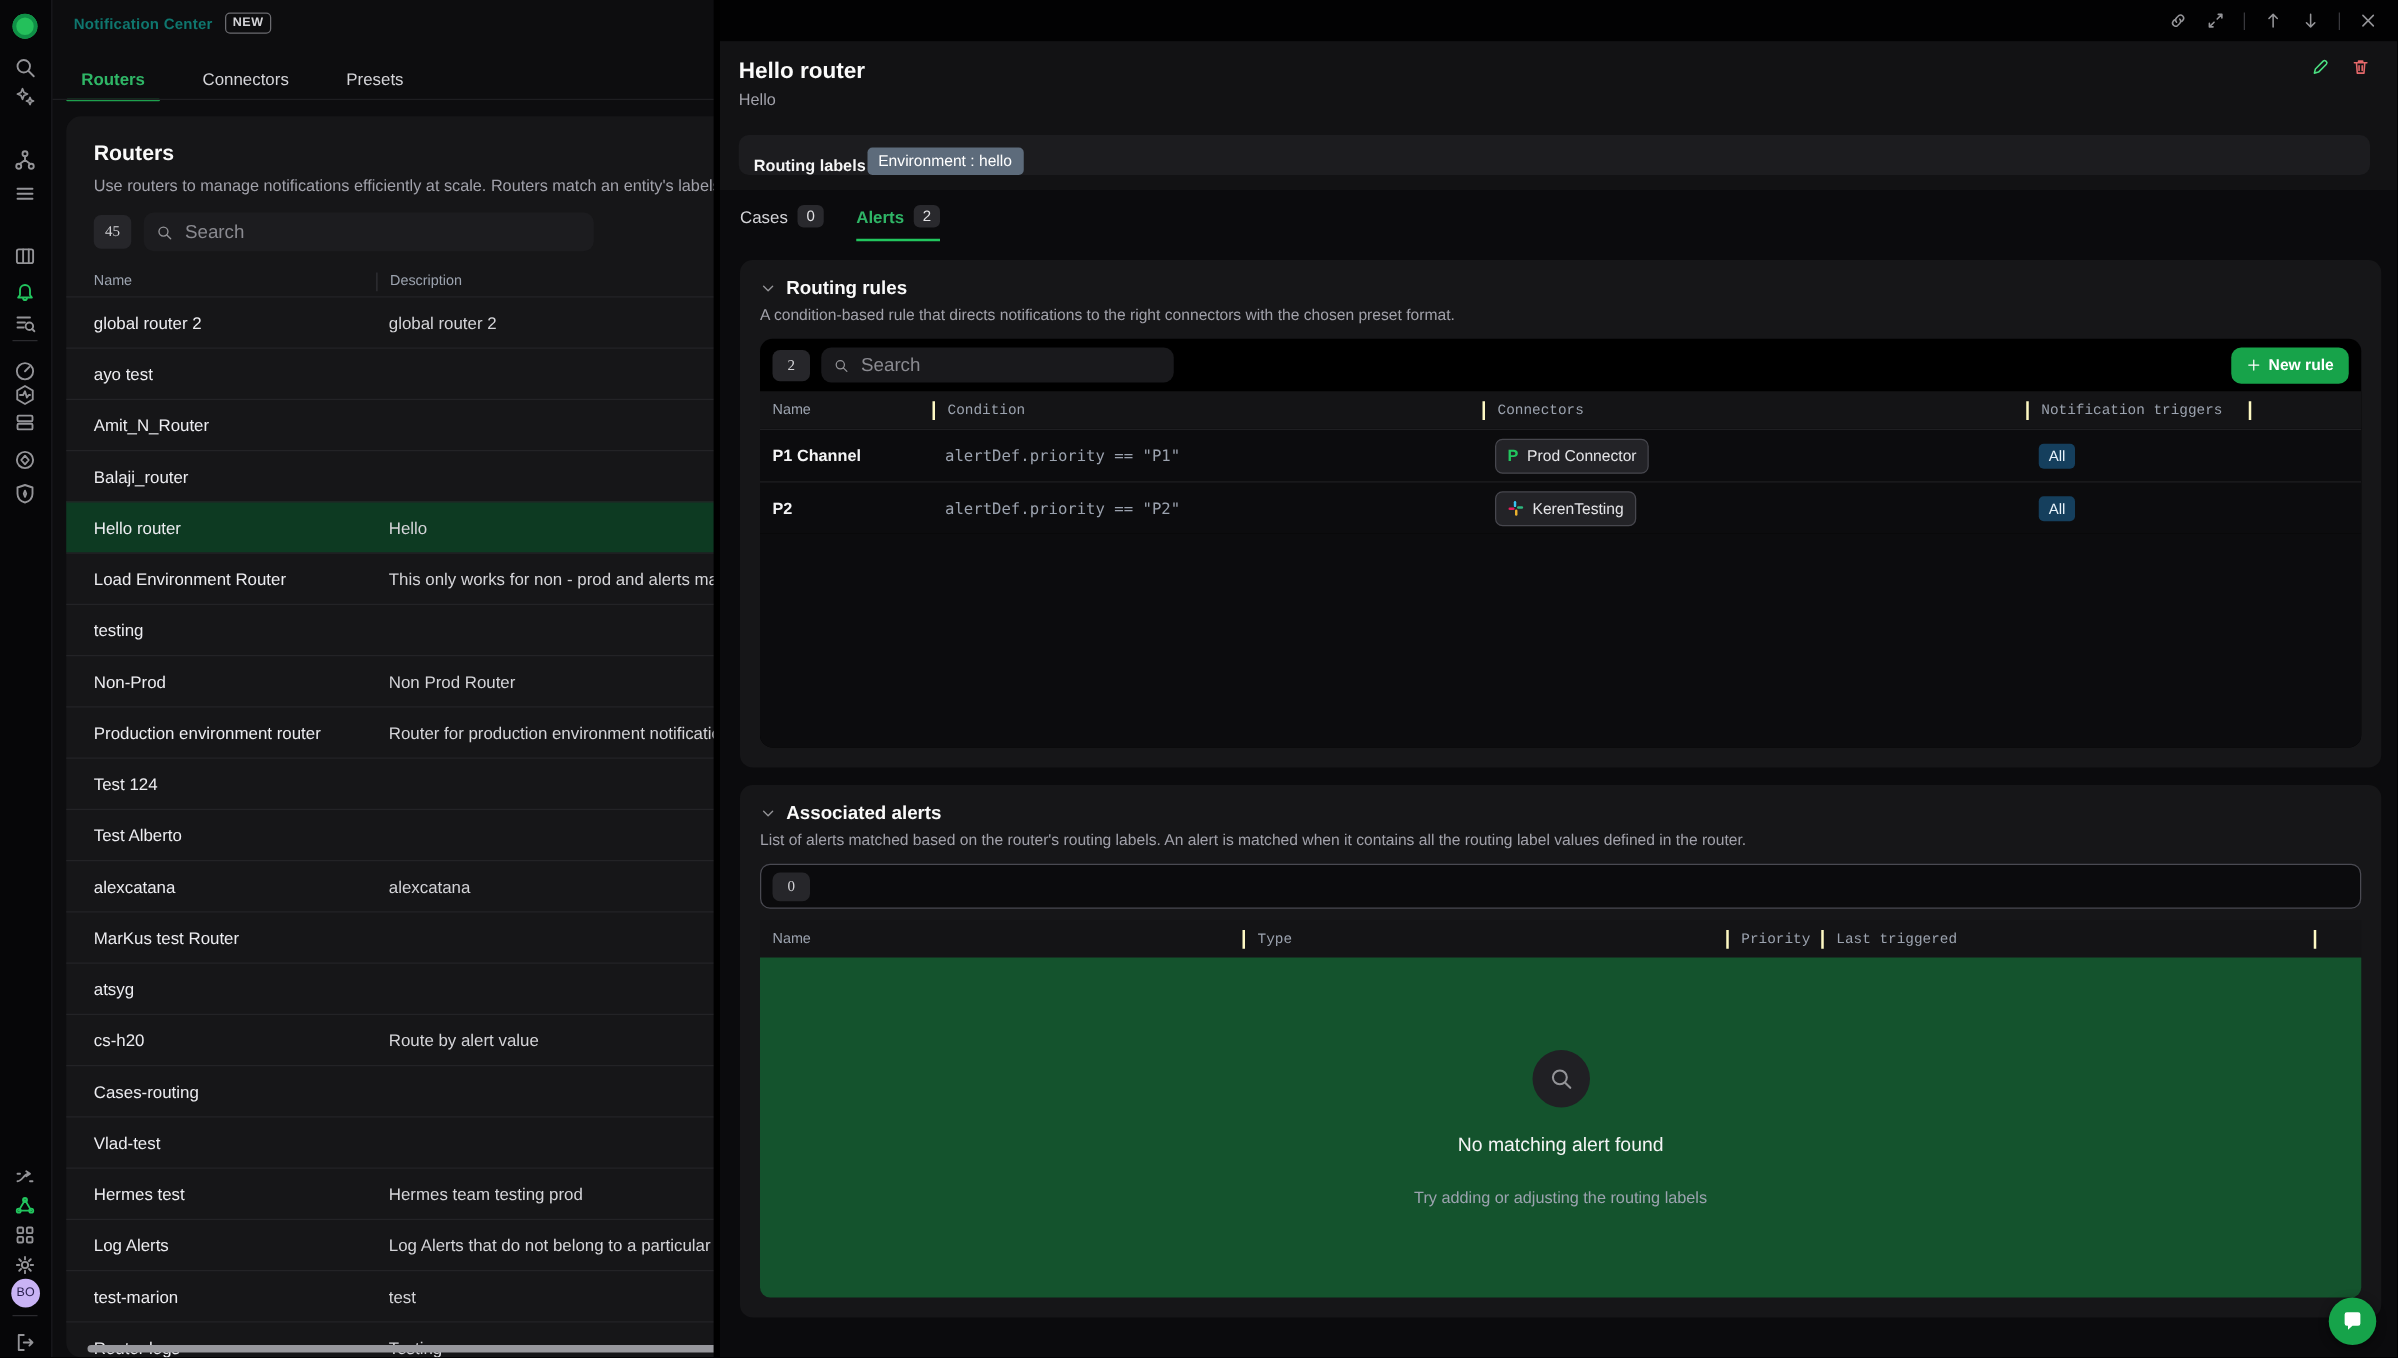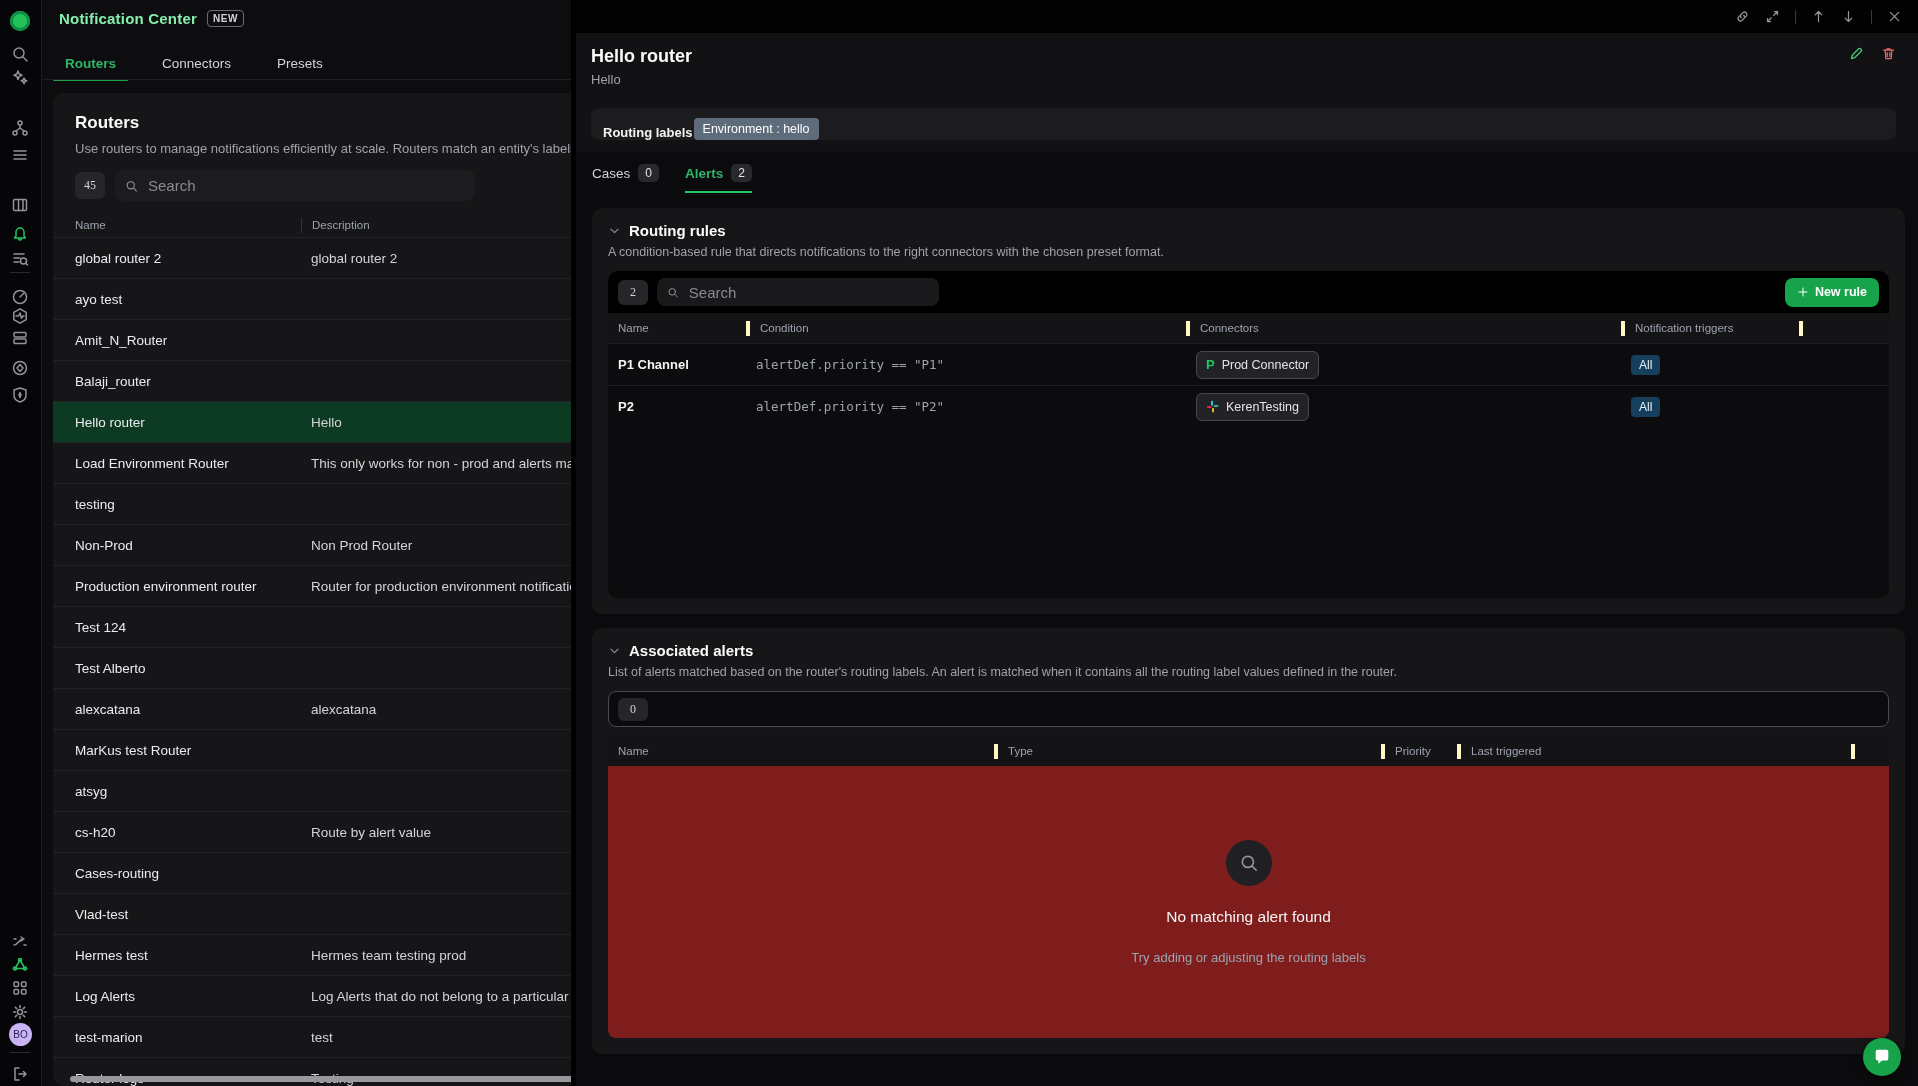--- a/index.html
+++ b/index.html
@@ -11,21 +11,21 @@
   .rail{position:absolute;left:0;top:0;bottom:0;width:41px;background:#060608;border-right:1px solid #1d1d20;z-index:5;}
   .rail .it{position:absolute;left:11px;width:18px;height:18px;cursor:pointer;}
   .rail .hr{position:absolute;left:10px;width:20px;height:1px;background:#2a2a2e;}
   .logo{position:absolute;left:10px;top:11px;width:20px;height:20px;border-radius:50%;background:#24c05b;box-shadow:inset 0 0 0 3px #0f8f46;}
   .avatar{position:absolute;left:9px;top:1023px;width:23px;height:23px;border-radius:50%;background:#c9b3f5;color:#2b2150;
           font-size:10px;font-weight:normal;display:flex;align-items:center;justify-content:center;}
 
   
   .left-main{position:absolute;left:41px;top:0;right:0;bottom:0;background:#0d0d0f;}
   .nc-head{position:absolute;left:18px;top:10px;display:flex;align-items:center;gap:10px;}
-  .nc-title{font-size:15px;font-weight:bold;color:#86efac;letter-spacing:.2px;}
+  .nc-title{font-size:12px;font-weight:bold;color:#0f766e;letter-spacing:.2px;}
   .new-badge{border:1px solid #6b6b70;border-radius:4px;color:#d4d4d8;font-size:10px;font-weight:bold;padding:2px 5px;letter-spacing:.5px;}
   .nc-tabs{position:absolute;left:18px;top:52px;display:flex;gap:34px;}
   .nc-tab{font-size:13.5px;color:#d4d4d8;padding:4px 6px 10px 6px;cursor:pointer;position:relative;}
   .nc-tab.active{color:#2fb566;font-weight:bold;}
   .nc-tab.active:after{content:"";position:absolute;left:-6px;right:-6px;bottom:0;height:2px;background:#1ea04d;border-radius:2px;}
   .nc-tabline{position:absolute;left:0;right:0;top:79px;height:1px;background:#1e1e21;}
 
   .routers-card{position:absolute;left:12px;top:93px;width:1560px;height:993px;background:#161618;border-radius:12px;}
   .rc-pad{padding:20px 0 0 22px;}
   .rc-title{font-size:17px;font-weight:bold;color:#fafafa;}
@@ -72,39 +72,39 @@
   .s-sub{margin-top:6px;font-size:12.5px;color:#a1a1aa;}
   .blackcard{margin-top:12px;background:#000;border-radius:10px;overflow:hidden;}
   .bc-toolbar{height:42px;display:flex;align-items:center;gap:9px;padding:0 10px;}
   .bc-toolbar .count-badge{padding:5px 8px;}
   .bc-search{width:262px;height:28px;background:#19191c;}
   .btn-green{margin-left:auto;display:flex;align-items:center;gap:6px;background:#17a34a;color:#fff;border:0;border-radius:8px;
              height:29px;padding:0 12px;font-size:12.5px;font-weight:bold;cursor:pointer;font-family:"Liberation Sans",sans-serif;}
   .grid-rules{display:grid;grid-template-columns:138px 440px 435px 178px 1fr;}
   .g-head{background:#141416;height:30px;align-items:center;font-size:11.5px;color:#9ca3af;}
   .g-head>div{padding-left:10px;height:15px;display:flex;align-items:center;}
-  .g-head>div + div{border-left:4px solid #fef9c3;}
+  .g-head>div + div{border-left:2px solid #fef9c3;font-family:Liberation Mono, monospace;}
   .g-row{height:41px;align-items:center;border-top:1px solid #1f1f22;background:#0c0c0e;}
   .g-row>div{padding-left:10px;}
   .cell-name{font-size:13px;font-weight:bold;color:#f4f4f5;}
   .cell-cond{font-family:"DejaVu Sans Mono",monospace;font-size:12.5px;color:#9ca3af;}
   .conn-chip{display:inline-flex;align-items:center;gap:7px;background:#232327;border:1px solid #47474e;border-radius:6px;
              height:26px;padding:0 9px;font-size:12.5px;color:#e4e4e7;cursor:pointer;}
   .p-logo{color:#22c55e;font-weight:bold;font-size:13px;}
   .all-badge{display:inline-block;background:#153f5d;color:#e8f3fb;border-radius:4px;font-size:12px;padding:3px 8px;}
   .rules-filler{height:171px;background:#0c0c0e;}
 
   .alerts-box{margin-top:12px;}
   .al-toolbar{border:1px solid #4a4a52;border-radius:8px;height:34px;display:flex;align-items:center;gap:9px;padding:0 9px;background:#0b0b0d;}
   .al-toolbar .count-badge{padding:4px 8px;}
   .al-search{display:flex;align-items:center;gap:8px;flex:1;}
   .al-search input{background:transparent;border:0;outline:0;color:#e4e4e7;font-size:13px;width:100%;font-family:"Liberation Sans",sans-serif;}
   .al-search input::placeholder{color:#8a8a90;}
   .grid-alerts{display:grid;grid-template-columns:386px 387px 76px 394px 1fr;margin-top:9px;}
-  .al-body{height:272px;background:#7f1d1d;border-radius:0 0 8px 8px;display:flex;flex-direction:column;align-items:center;justify-content:center;}
+  .al-body{height:272px;background:#14532d;border-radius:0 0 8px 8px;display:flex;flex-direction:column;align-items:center;justify-content:center;}
   .empty-circle{width:46px;height:46px;border-radius:50%;background:#202024;display:flex;align-items:center;justify-content:center;}
   .empty-title{margin-top:22px;font-size:15.5px;color:#f4f4f5;}
   .empty-sub{margin-top:24px;font-size:13px;color:#9ca3af;}
 
   .chatbtn{position:absolute;right:17px;bottom:10px;width:38px;height:38px;border-radius:50%;background:#16a34a;z-index:20;
            display:flex;align-items:center;justify-content:center;cursor:pointer;box-shadow:0 2px 8px rgba(0,0,0,.5);}
 </style>
 </head>
 <body>
 

